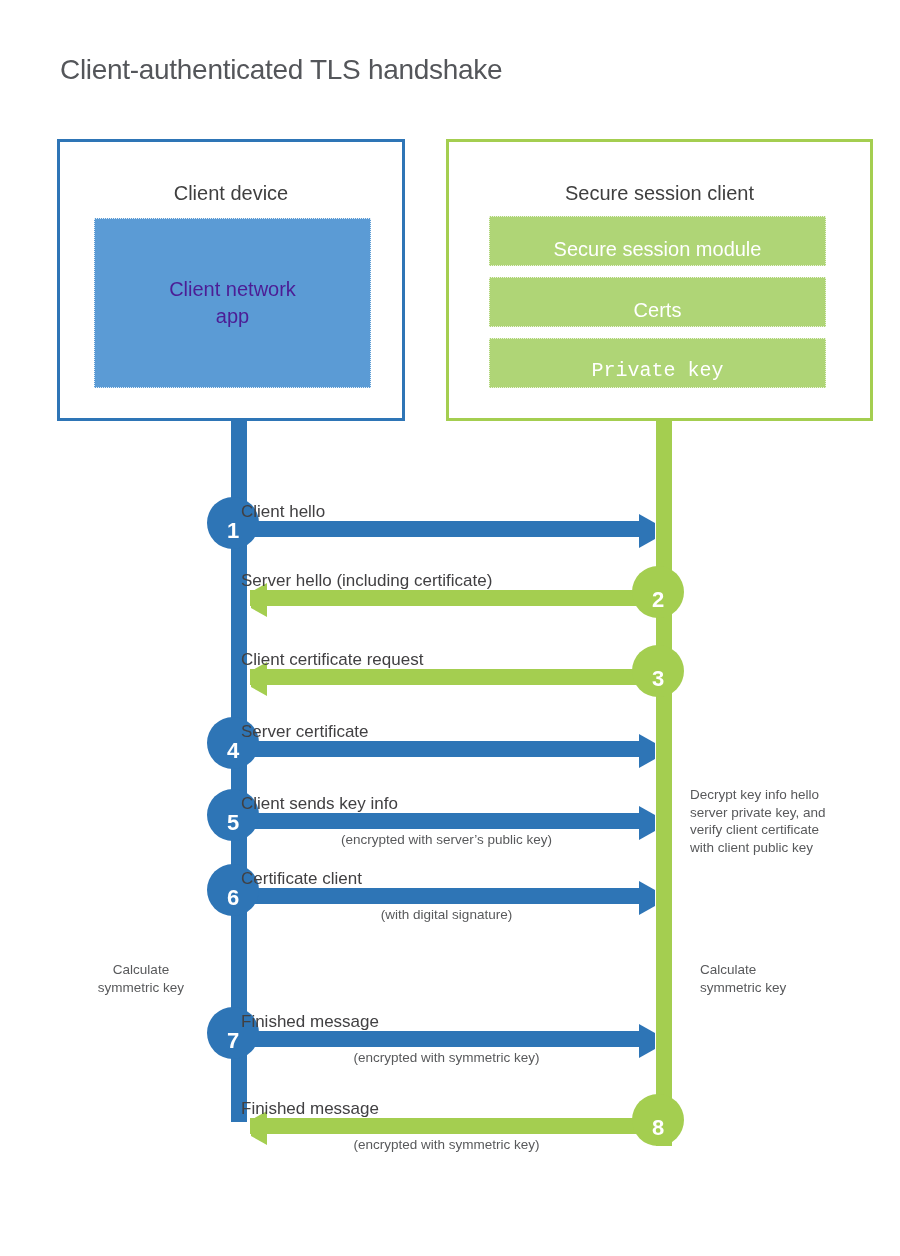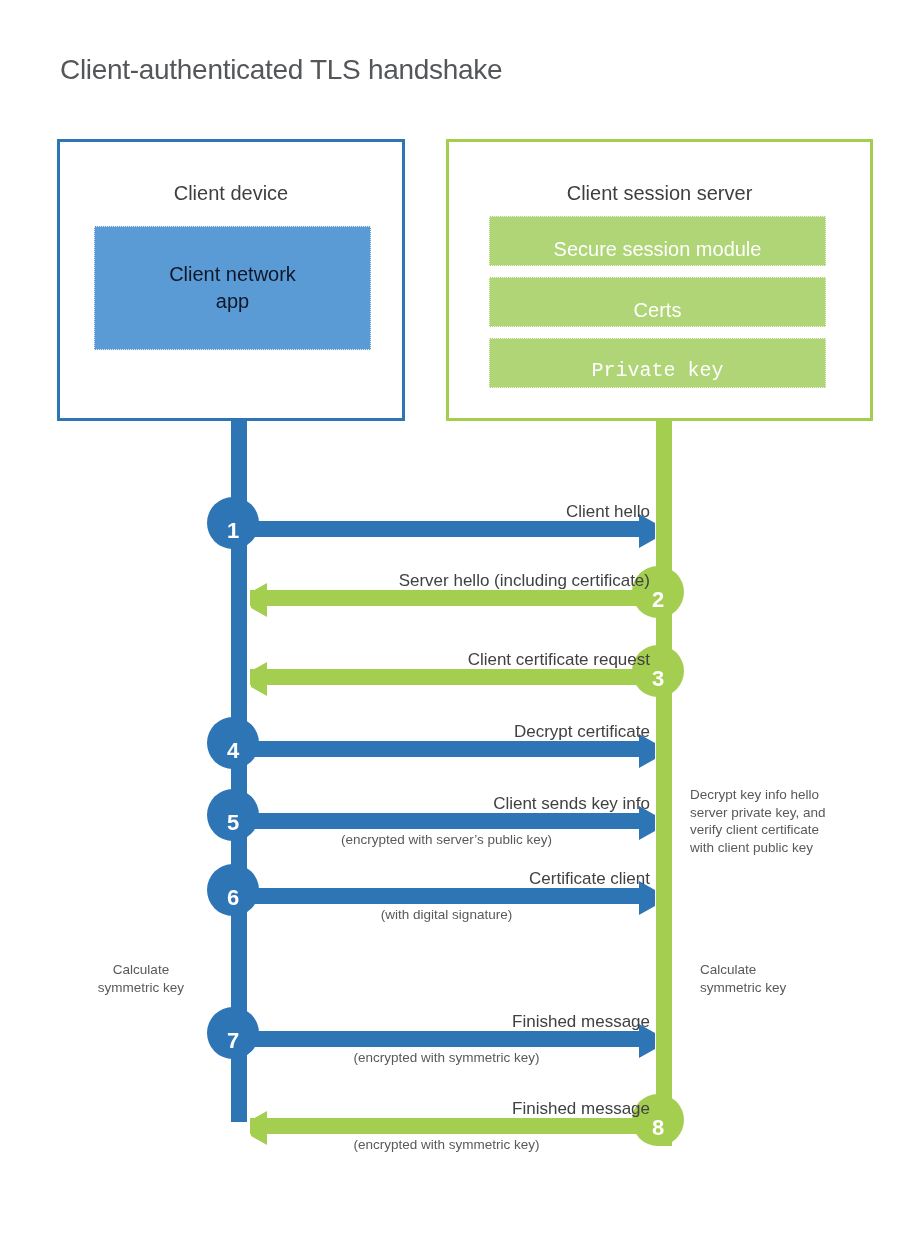--- a/index.html
+++ b/index.html
@@ -42,30 +42,30 @@
   .actor-title {
     margin-top: 24px;
     text-align: center;
     font-size: 20px;
     font-weight: normal;
     color: var(--text-dark);
   }
   .client-app {
     position: absolute;
     left: 78px;
-    top: 210px;
+    top: 202px;
     width: 277px;
-    height: 124px;
+    height: 170px;
     background: var(--blue-fill);
     border: 1px dotted rgba(255,255,255,0.85);
     display: flex;
     align-items: center;
     justify-content: center;
     text-align: center;
-    color: #0f172a;
+    color: #4c1d95;
     font-size: 20px;
     line-height: 27px;
     white-space: pre-line;
   }
   .server-module {
     position: absolute;
     left: 473px;
     width: 337px;
     height: 50px;
     background: var(--green-fill);
@@ -113,21 +113,21 @@
     border-top: 9px solid transparent;
     border-bottom: 9px solid transparent;
   }
   .from-client .head { left: 623px; border-left: 16px solid var(--blue); }
   .from-server .head { left: 219px; border-right: 16px solid var(--green); }
   .step .label {
     position: absolute;
     left: 217px;
     width: 425px;
     top: calc(var(--y) - 29px);
-    text-align: right;
+    text-align: left;
     font-size: 17px;
     line-height: 20px;
     color: var(--text-label);
   }
   .step .sub {
     position: absolute;
     left: 218px;
     width: 425px;
     top: calc(var(--y) + 9px);
     text-align: center;
@@ -154,21 +154,21 @@
 
   <div class="page-title">Client-authenticated TLS handshake</div>
 
   <div class="actor-box client-box">
     <div class="actor-title">Client device</div>
   </div>
   <div class="client-app">Client network
 app</div>
 
   <div class="actor-box server-box">
-    <div class="actor-title">Client session server</div>
+    <div class="actor-title">Secure session client</div>
   </div>
   <div class="server-module module-1">Certs</div>
   <div class="server-module module-0">Secure session module</div>
   <div class="server-module module-2">Private key</div>
 
   <div class="lifeline client-line"></div>
   <div class="lifeline server-line"></div>
 
   <div id="seq">
       <div class="step from-client" style="--y: 507px;">
@@ -186,21 +186,21 @@
       <div class="step from-server" style="--y: 655px;">
         <div class="line"></div>
         <div class="head"></div>
         <div class="circle">3</div>
         <div class="label">Client certificate request</div>
       </div>
       <div class="step from-client" style="--y: 727px;">
         <div class="line"></div>
         <div class="head"></div>
         <div class="circle">4</div>
-        <div class="label">Decrypt certificate</div>
+        <div class="label">Server certificate</div>
       </div>
       <div class="step from-client" style="--y: 799px;">
         <div class="line"></div>
         <div class="head"></div>
         <div class="circle">5</div>
         <div class="label">Client sends key info</div>
         <div class="sub">(encrypted with server’s public key)</div>
       </div>
       <div class="step from-client" style="--y: 874px;">
         <div class="line"></div>

